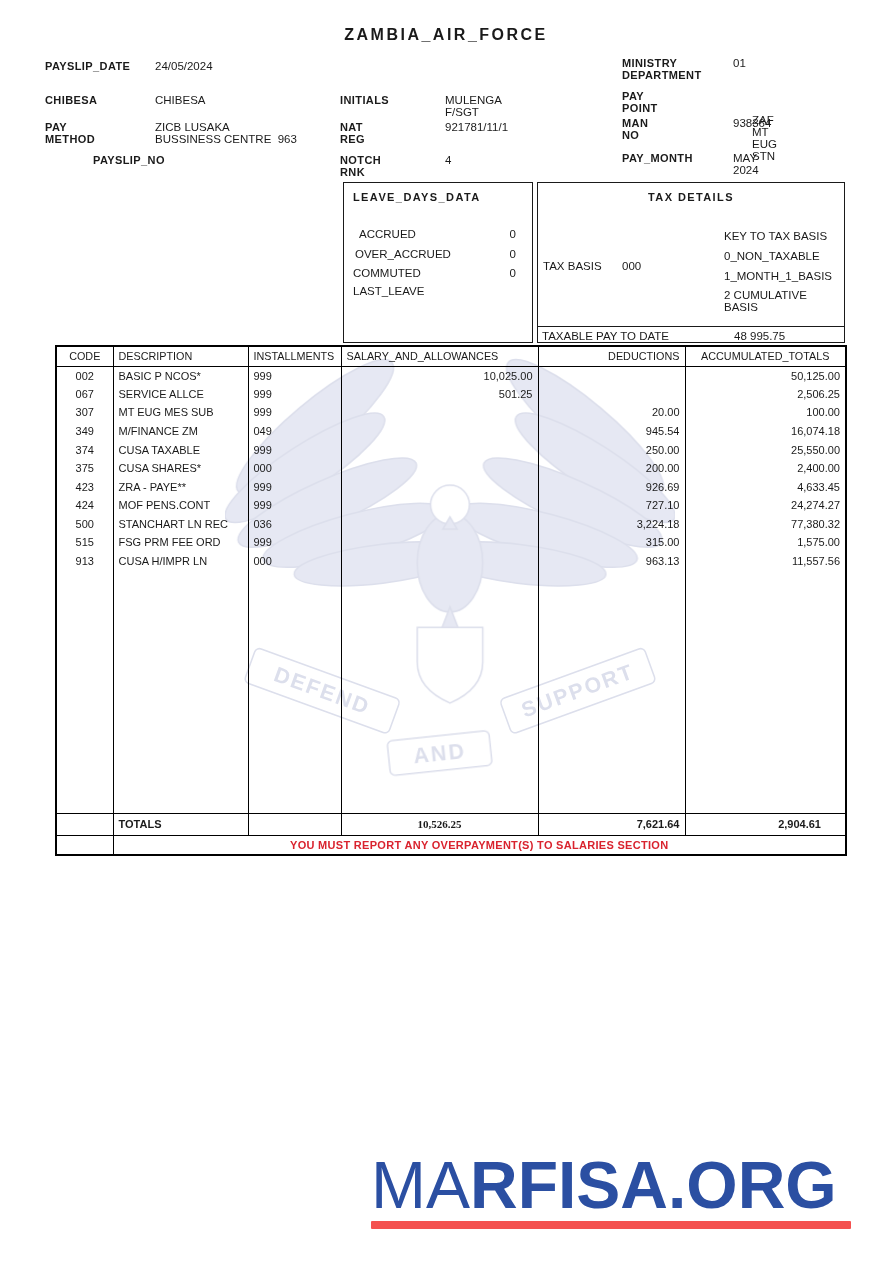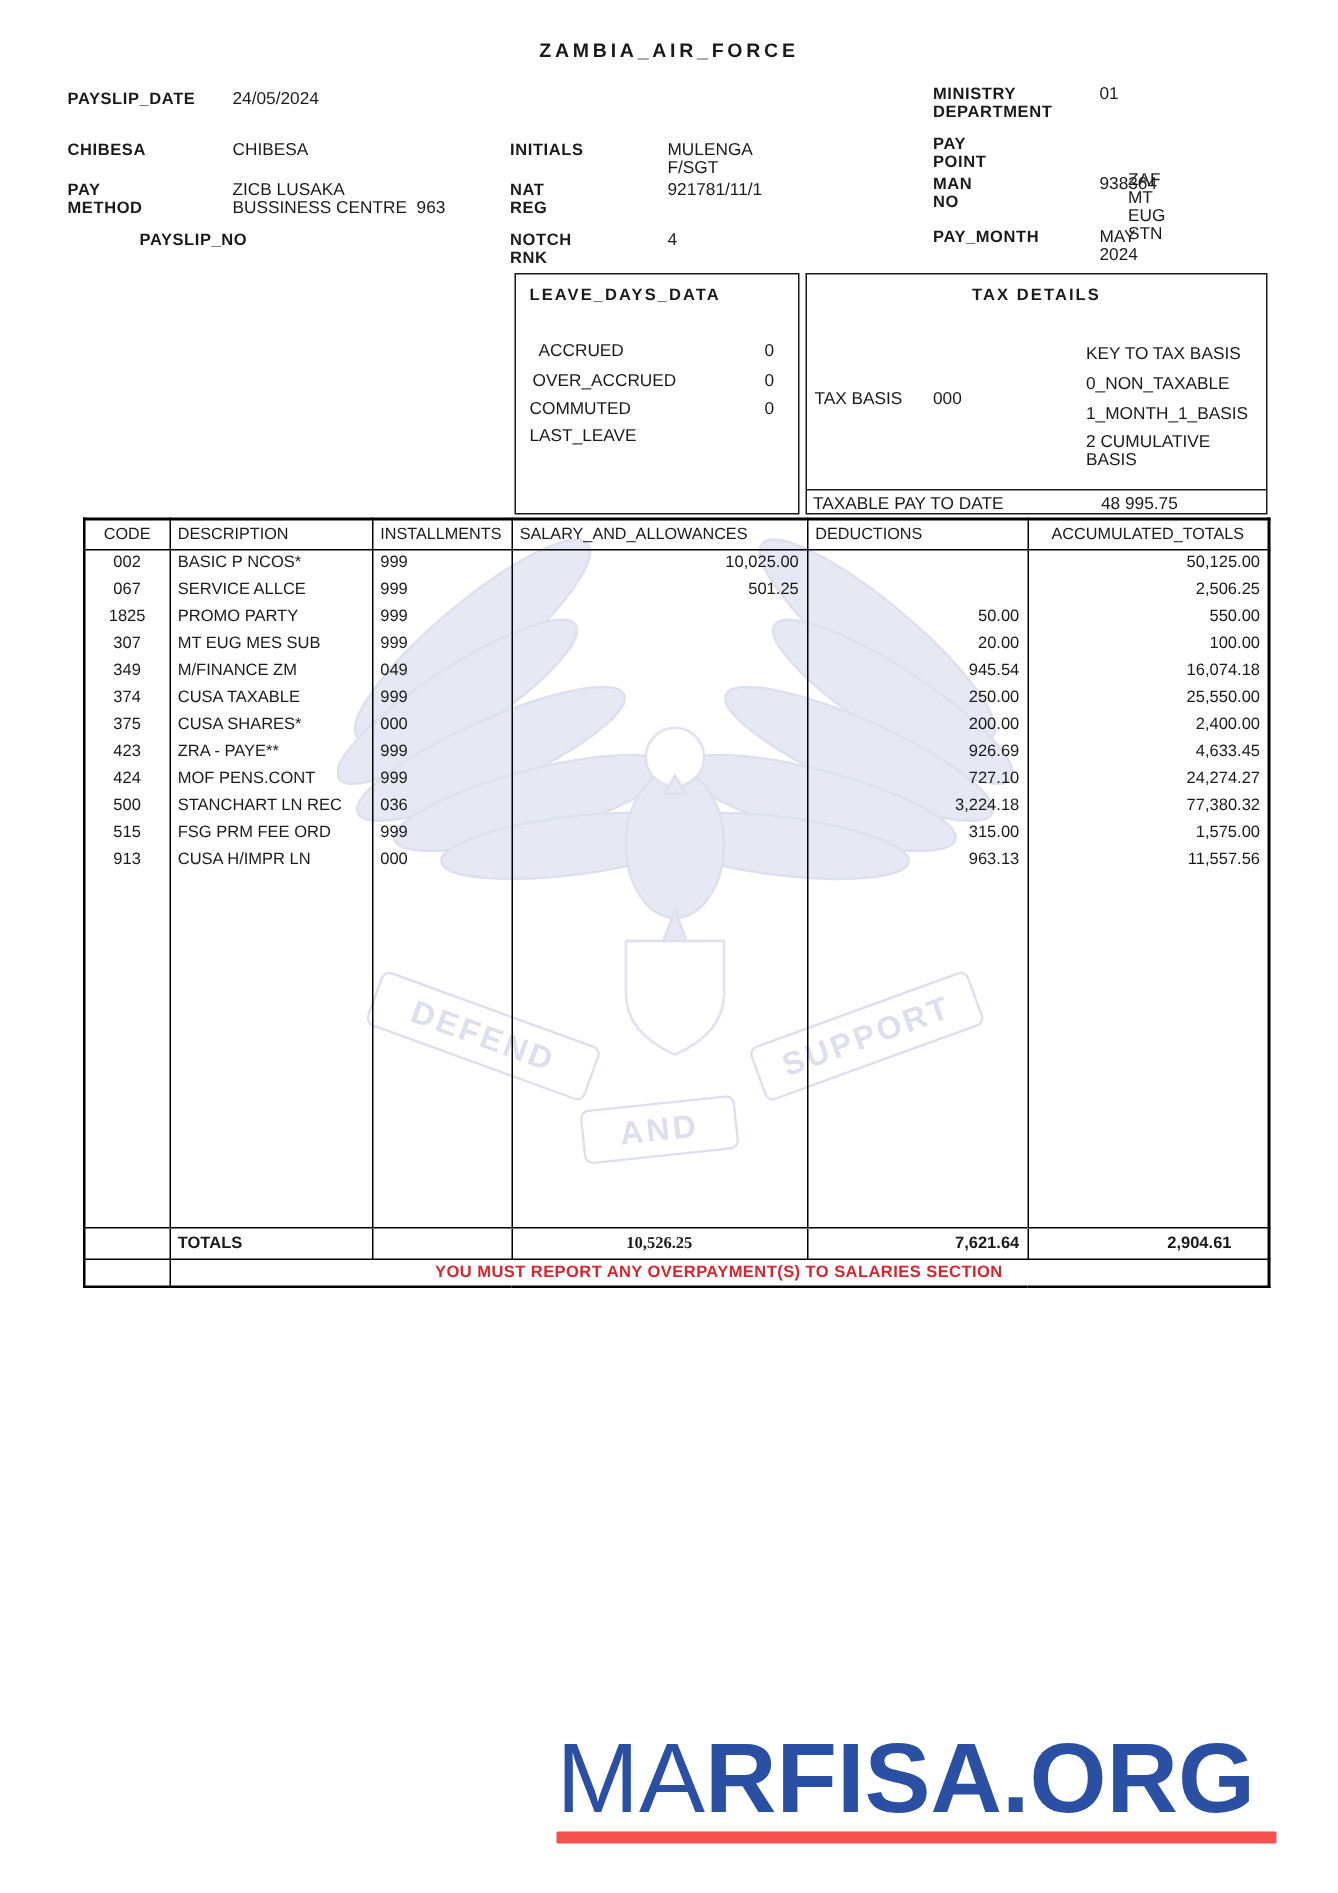--- a/index.html
+++ b/index.html
@@ -2,21 +2,21 @@
 <html><head>
 <meta charset="utf-8">
 <style>
   * { margin:0; padding:0; box-sizing:border-box; }
   html,body { background:#ffffff; }
   body { font-family:"Liberation Sans", sans-serif; color:#1a1a1a; }
   .page { position:relative; width:892px; height:1262px; background:#fff; overflow:hidden; }
 
   
   .doc-title { position:absolute; left:0; top:26px; width:100%; text-align:center;
-    font-size:13px; font-weight:bold; letter-spacing:2.5px; }
+    font-size:16px; font-weight:bold; letter-spacing:2.5px; }
 
   
   .field { position:absolute; font-size:11px; }
   .flabel { position:absolute; font-weight:bold; letter-spacing:.4px; white-space:pre-wrap; }
   .fvalue { position:absolute; font-weight:normal; font-size:11.5px; white-space:pre-wrap; }
 
   
   .box { position:absolute; border:1.6px solid #1a1a1a; background:transparent; }
   .box-title { position:absolute; font-size:11px; font-weight:bold; letter-spacing:1.4px; }
   .box-line { position:absolute; font-size:11.5px; white-space:pre-wrap; }
@@ -26,21 +26,21 @@
   .table-wrap { position:absolute; left:55px; top:345px; width:790px; height:511px; }
   .watermark { position:absolute; left:170px; top:8px; width:450px; height:430px; z-index:0; pointer-events:none; }
   table.pay { position:relative; z-index:1; width:790px; height:511px; border-collapse:collapse;
     table-layout:fixed; border:2px solid #000; background:transparent; font-size:11px; }
   table.pay th, table.pay td { border-left:1.2px solid #000; border-right:1.2px solid #000;
     padding:0 5px; overflow:hidden; white-space:nowrap; background:transparent; }
   table.pay th { height:20px; border-bottom:1.8px solid #000; font-weight:normal; font-size:10.8px; }
   tbody.rows td { height:18px; font-size:11px; }
   .c-left{text-align:left;} .c-center{text-align:center;margin-top:32px;} .c-right{text-align:right;}
   th.h-code{text-align:center;} th.h-desc{text-align:left;} th.h-inst{text-align:left;}
-  th.h-sal{text-align:left;} th.h-ded{text-align:left;} th.h-acc{text-align:center;}
+  th.h-sal{text-align:left;} th.h-ded{text-align:right;} th.h-acc{text-align:center;}
   tr.filler td { height:236px; }
   tr.totals td { height:21px; font-weight:bold; border-top:1.4px solid #000; border-bottom:1.8px solid #000; }
   tr.totals .tot-sal { text-align:center;font-family:Liberation Serif, serif; }
   tr.totals .tot-acc { padding-right:24px; }
   tr.warning td { height:19px; }
   .warning-text { font-weight:bold; text-align:center; letter-spacing:.3px; font-size:11.5px; }
 
   
   .logo { position:absolute; left:371px; top:1152px; z-index:2; }
   .logo-text { font-size:66px; line-height:66px; letter-spacing:0px; white-space:nowrap; }
@@ -200,28 +200,20 @@
           </tr>
           <tr>
             <td class="c-center">067</td>
             <td class="c-left">SERVICE ALLCE</td>
             <td class="c-left">999</td>
             <td class="c-right">501.25</td>
             <td class="c-right"></td>
             <td class="c-right">2,506.25</td>
           </tr>
           <tr>
-            <td class="c-center">1825</td>
-            <td class="c-left">PROMO PARTY</td>
-            <td class="c-left">999</td>
-            <td class="c-right"></td>
-            <td class="c-right">50.00</td>
-            <td class="c-right">550.00</td>
-          </tr>
-          <tr>
             <td class="c-center">307</td>
             <td class="c-left">MT EUG MES SUB</td>
             <td class="c-left">999</td>
             <td class="c-right"></td>
             <td class="c-right">20.00</td>
             <td class="c-right">100.00</td>
           </tr>
           <tr>
             <td class="c-center">349</td>
             <td class="c-left">M/FINANCE ZM</td>

